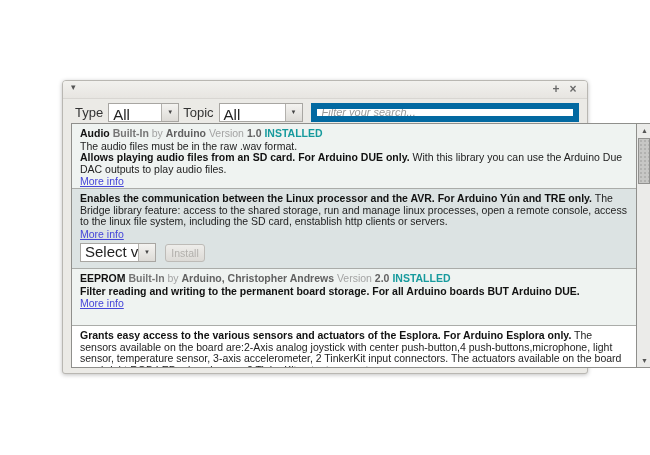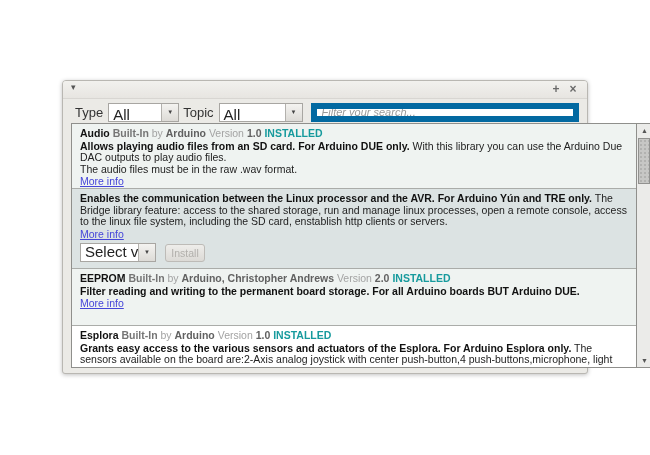--- a/index.html
+++ b/index.html
@@ -112,22 +112,22 @@
         <div class="entry entry-audio">
           <div class="title-line">
             <span class="lib-name">Audio</span>
             <span class="builtin">Built-In</span>
             <span class="by-label">by</span>
             <span class="author">Arduino</span>
             <span class="ver-label">Version</span>
             <span class="ver-num">1.0</span>
             <span class="installed">INSTALLED</span>
           </div>
+          <div class="desc">The audio files must be in the raw .wav format.</div>
           <div class="desc"><span class="b">Allows playing audio files from an SD card. For Arduino DUE only.</span><span> With this library you can use the Arduino Due DAC outputs to play audio files.</span></div>
-          <div class="desc">The audio files must be in the raw .wav format.</div>
           <a class="more-info">More info</a>
         </div>
 
         <div class="entry entry-bridge">
           <div class="desc"><span class="b">Enables the communication between the Linux processor and the AVR. For Arduino Yún and TRE only.</span><span> The Bridge library feature: access to the shared storage, run and manage linux processes, open a remote console, access to the linux file system, including the SD card, enstablish http clients or servers.</span></div>
           <a class="more-info">More info</a>
           <div class="controls">
             <div class="combo ver-combo">
               <span class="combo-value">Select versi...</span>
               <span class="combo-arrow">▼</span>
@@ -144,29 +144,20 @@
             <span class="author">Arduino, Christopher Andrews</span>
             <span class="ver-label">Version</span>
             <span class="ver-num">2.0</span>
             <span class="installed">INSTALLED</span>
           </div>
           <div class="desc"><span class="b">Filter reading and writing to the permanent board storage. For all Arduino boards BUT Arduino DUE.</span></div>
           <a class="more-info">More info</a>
         </div>
 
         <div class="entry entry-esplora">
-          <div class="title-line">
-            <span class="lib-name">Esplora</span>
-            <span class="builtin">Built-In</span>
-            <span class="by-label">by</span>
-            <span class="author">Arduino</span>
-            <span class="ver-label">Version</span>
-            <span class="ver-num">1.0</span>
-            <span class="installed">INSTALLED</span>
-          </div>
           <div class="desc"><span class="b">Grants easy access to the various sensors and actuators of the Esplora. For Arduino Esplora only.</span><span> The sensors available on the board are:2-Axis analog joystick with center push-button,4 push-buttons,microphone, light sensor, temperature sensor, 3-axis accelerometer, 2 TinkerKit input connectors. The actuators available on the board are: bright RGB LED, piezo buzzer, 2 TinkerKit output connectors.</span></div>
         </div>
 
       </div>
 
       <div class="scrollbar">
         <div class="scroll-btn">▲</div>
         <div class="scroll-track">
           <div class="scroll-thumb"></div>
         </div>

